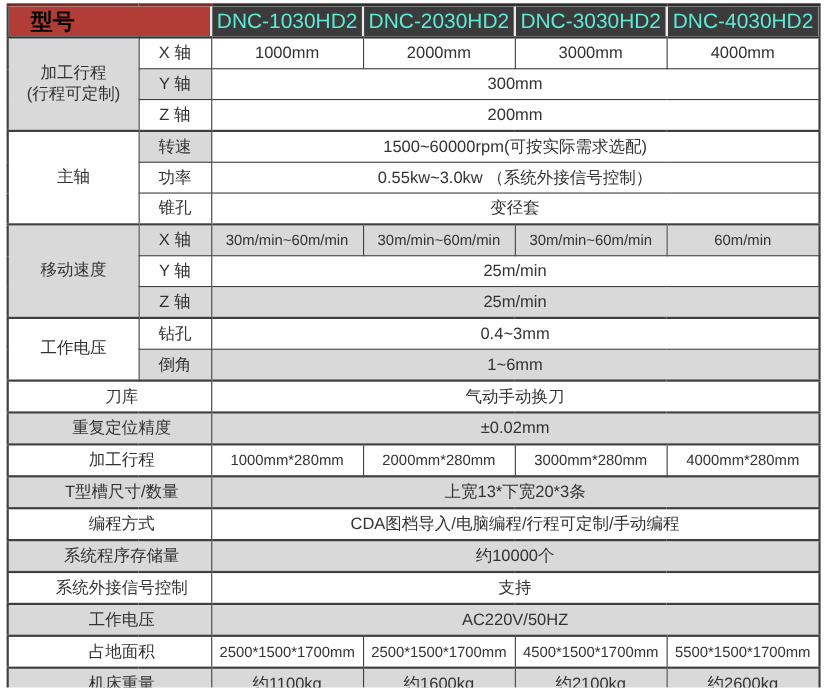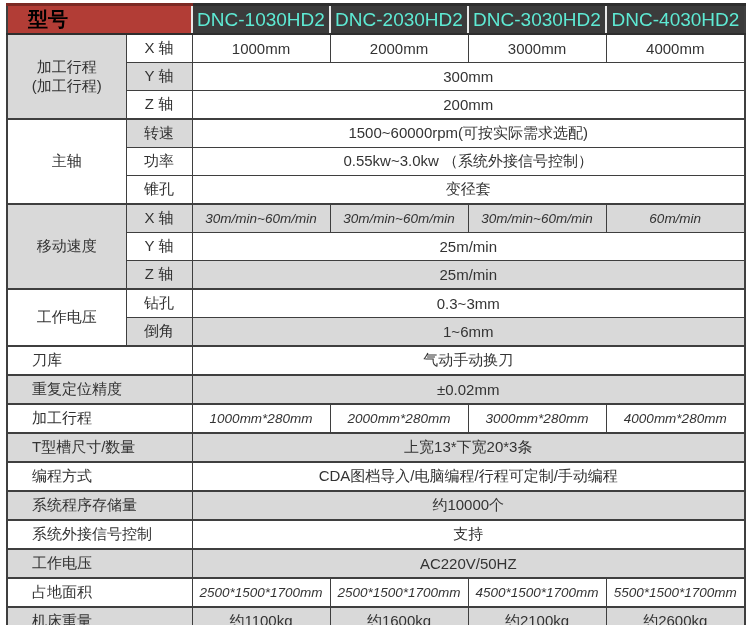--- a/index.html
+++ b/index.html
@@ -43,25 +43,25 @@
     color:#5eead4;
     font-size:19px;
     border-top:3px solid #2e2e2e;
     border-left:2px solid #e9e9e9;
     border-bottom:2px solid #2e2e2e;
   }
   
   .gray{background:#d9d9d9;}
   
   td.group{font-size:15px;line-height:1.25;white-space:normal;}
-  td.rowlabel{text-align:left;padding-left:24px;}
+  td.rowlabel{text-align:center;padding-left:24px;}
   
   tr.sec>td{border-top-width:2px;margin-left:29px;}
   
-  td.small{font-size:13.5px;padding:0 1px;font-style:italic;}
+  td.small{font-size:13.5px;padding:0 1px;}
 </style>
 </head>
 <body>
 
 <table class="spec">
   <colgroup>
     <col style="width:119px">
       <col style="width:66px">
     <col style="width:138px">
       <col style="width:138px">
@@ -74,21 +74,21 @@
     <th class="model-label" colspan="2">型号</th>
     <th class="model-name">DNC-1030HD2</th>
     <th class="model-name">DNC-2030HD2</th>
     <th class="model-name">DNC-3030HD2</th>
     <th class="model-name">DNC-4030HD2</th>
   </tr>
 
   <tr>
     <td class="group gray" rowspan="3">
       <span>加工行程</span><br>
-      <span>(加工行程)</span>
+      <span>(行程可定制)</span>
     </td>
     <td>X 轴</td>
     <td>1000mm</td>
     <td>2000mm</td>
     <td>3000mm</td>
     <td>4000mm</td>
   </tr>
   <tr>
     <td class="gray">Y 轴</td>
     <td colspan="4">300mm</td>
@@ -125,21 +125,21 @@
     <td colspan="4">25m/min</td>
   </tr>
   <tr>
     <td class="gray">Z 轴</td>
     <td class="gray" colspan="4">25m/min</td>
   </tr>
 
   <tr class="sec">
     <td class="group" rowspan="2">工作电压</td>
     <td>钻孔</td>
-    <td colspan="4">0.3~3mm</td>
+    <td colspan="4">0.4~3mm</td>
   </tr>
   <tr>
     <td class="gray">倒角</td>
     <td class="gray" colspan="4">1~6mm</td>
   </tr>
 
   <tr class="sec">
     <td class="rowlabel" colspan="2">刀库</td>
     <td colspan="4">气动手动换刀</td>
   </tr>

